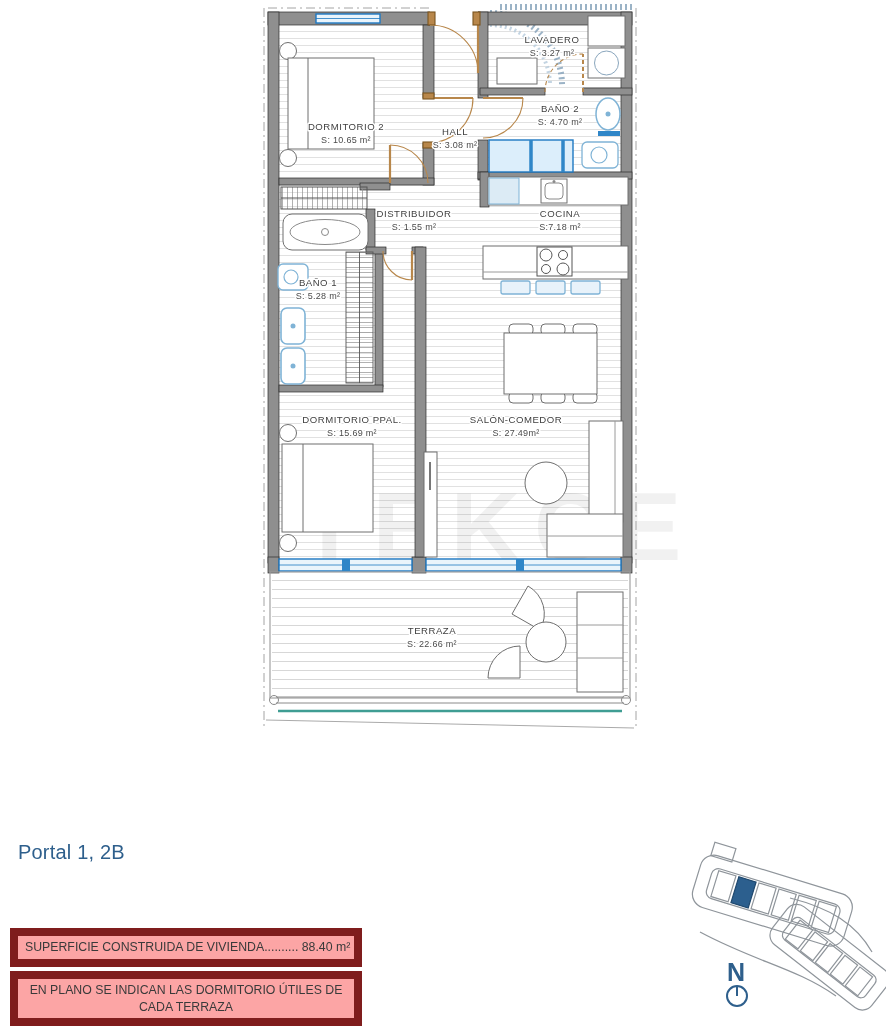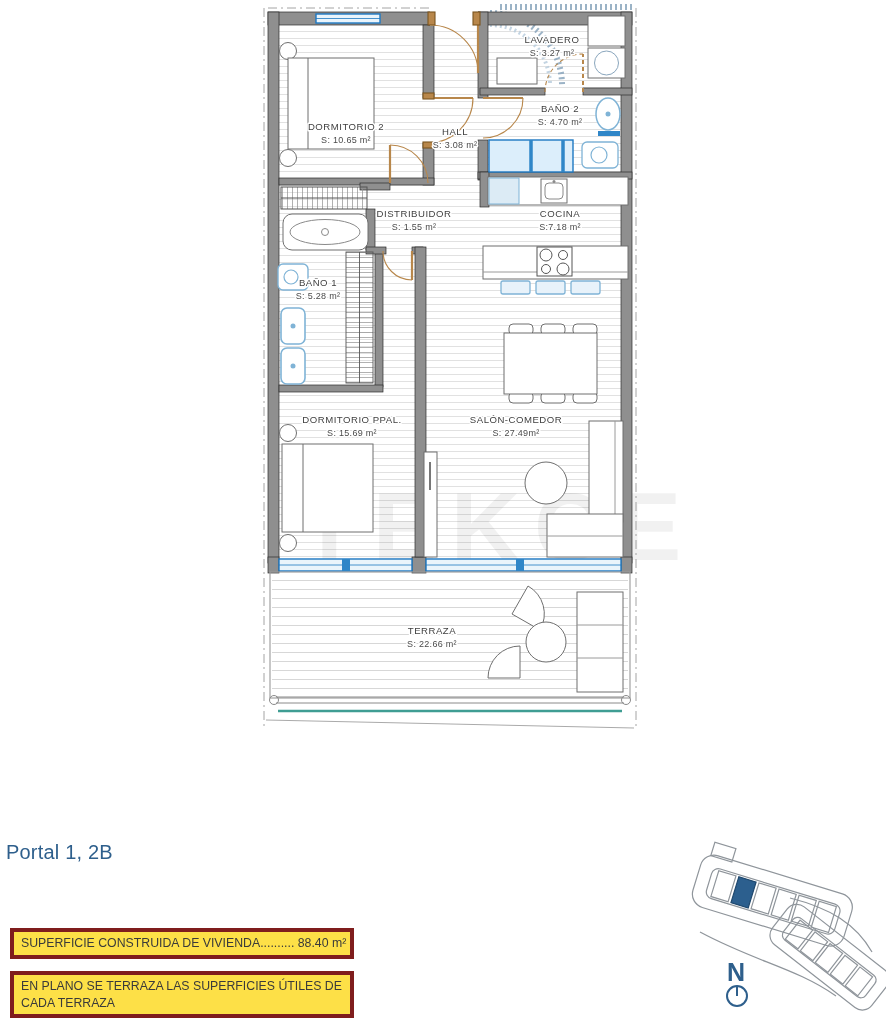--- a/index.html
+++ b/index.html
@@ -1,20 +1,20 @@
 <!DOCTYPE html>
 <html><head>
 <meta charset="utf-8">
 <style>
   html,body{margin:0;padding:0;background:#ffffff;}
   body{width:886px;height:1033px;position:relative;font-family:"Liberation Sans",sans-serif;overflow:hidden;}
   .plan-svg{position:absolute;left:0;top:0;}
-  .title-block{position:absolute;left:6px;top:841px;color:#2e5f8c;font-size:20px;line-height:23px;letter-spacing:.2px;}
-  .surface-box{position:absolute;left:10px;width:322px;border:4px solid #7f1d1d;background:#fde047;
-               padding:3px 7px;color:#3a3a3a;font-size:12.3px;line-height:16.5px;white-space:nowrap;}
+  .title-block{position:absolute;left:18px;top:841px;color:#2e5f8c;font-size:20px;line-height:23px;letter-spacing:.2px;}
+  .surface-box{position:absolute;left:10px;width:322px;border:8px solid #7f1d1d;background:#fca5a5;
+               padding:3px 7px;color:#3a3a3a;font-size:12.3px;line-height:16.5px;white-space:nowrap;text-align:center;}
   #box-surfaces{top:928px;}
   #box-note{top:971px;white-space:normal;width:322px;}
   svg text{font-family:"Liberation Sans",sans-serif;}
   .room-name{font-size:9.6px;fill:#3f3f3f;letter-spacing:.5px;}
   .room-area{font-size:9px;fill:#4a4a4a;letter-spacing:.3px;}
   .halo{paint-order:stroke;stroke:#ffffff;stroke-width:3px;stroke-linejoin:round;}
   .wm{font-size:96px;font-weight:bold;fill:#000;fill-opacity:.055;letter-spacing:14px;}
   .north-n{font-size:25px;font-weight:bold;fill:#2e5f8c;}
 </style>
 </head>
@@ -303,15 +303,15 @@
 
 <div class="title-block">
   <div>Portal 1, 2B</div>
 </div>
 
 <div class="surface-box" id="box-surfaces">
   <div>SUPERFICIE CONSTRUIDA DE VIVIENDA.......... 88.40 m²</div>
 </div>
 
 <div class="surface-box" id="box-note">
-  <span>EN PLANO SE TERRAZA LAS SUPERFICIES ÚTILES DE</span>
+  <span>EN PLANO SE INDICAN LAS DORMITORIO ÚTILES DE</span>
   <span>CADA TERRAZA</span>
 </div>
 
 </body></html>

